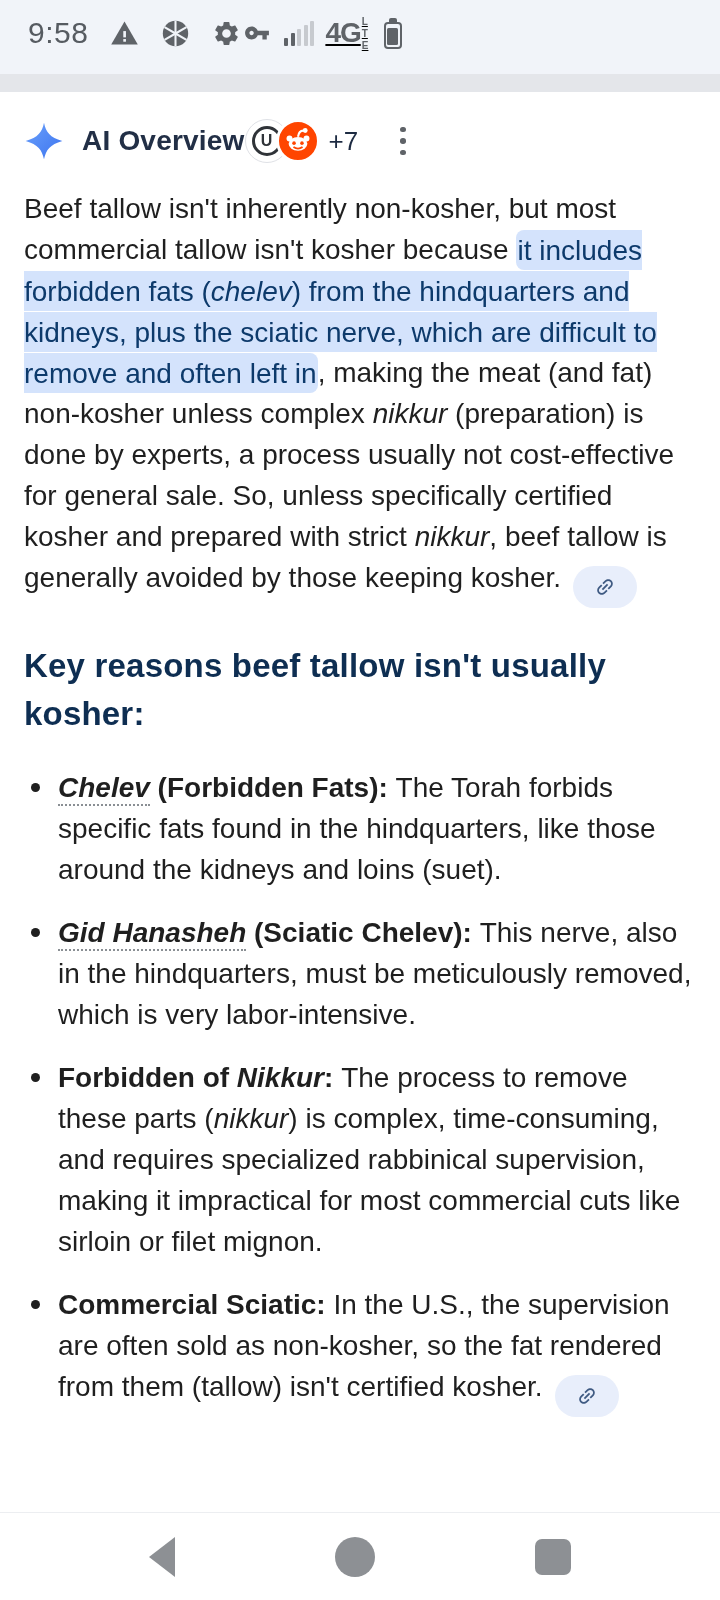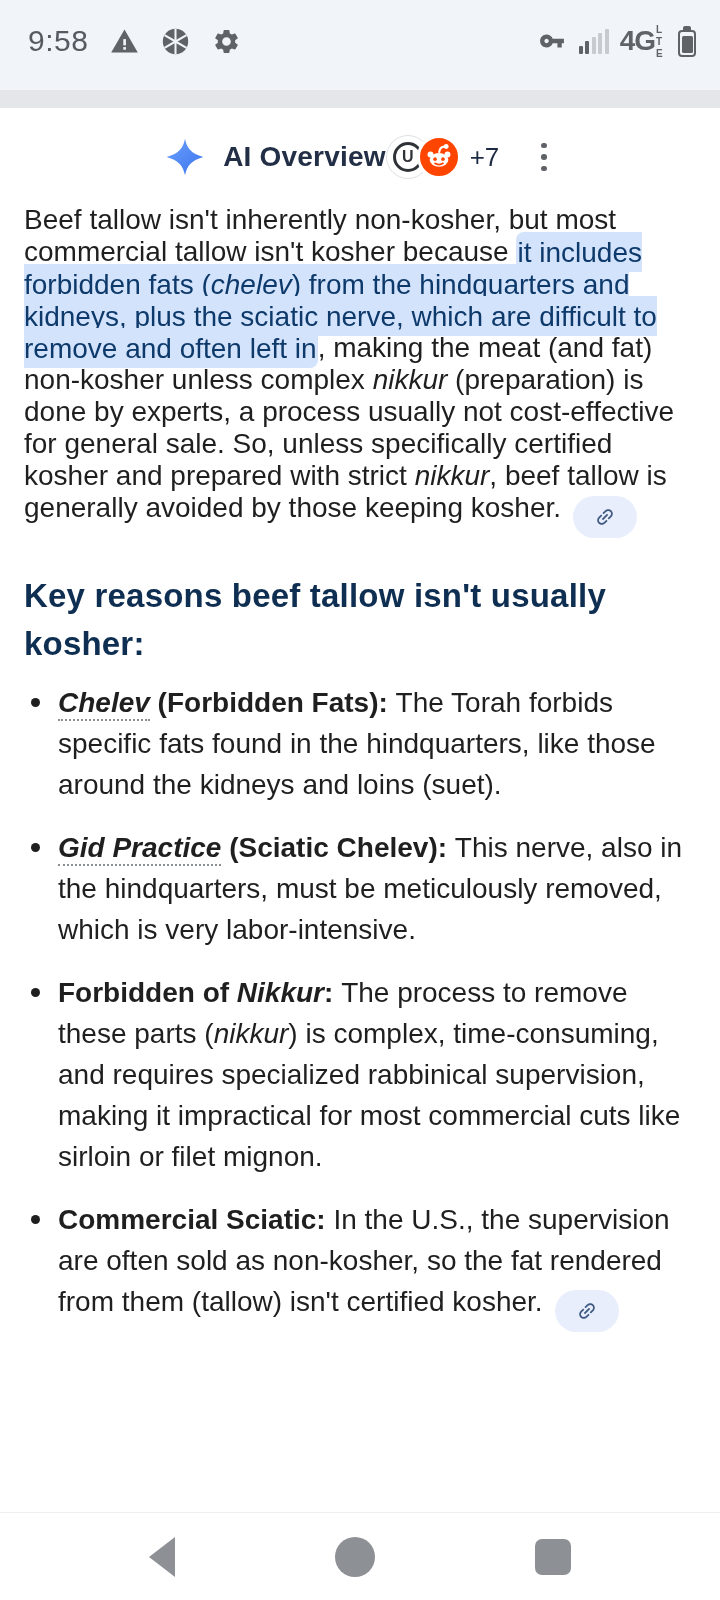--- a/index.html
+++ b/index.html
@@ -6,74 +6,74 @@
   html,body { margin:0; padding:0; }
   body {
     width:720px; height:1600px;
     font-family:"Liberation Sans", sans-serif;
     background:#fff;
   }
   .screen { position:relative; width:720px; height:1600px; overflow:hidden; background:#fff; }
 
   
   .status-bar {
-    height:90px; background:#f1f4f9;
-    display:flex; justify-content:space-between; align-items:center;
+    height:74px; background:#f1f4f9;
+    display:flex; align-items:center;
     padding:0 24px 8px 28px;
   }
   .sb-left { display:flex; align-items:center; gap:22px; }
   .sb-time { font-size:30px; color:#565b61; letter-spacing:.5px; }
   .sb-right { display:flex; align-items:center; gap:11px; }
   .signal { display:flex; align-items:flex-end; gap:2.5px; height:26px; }
   .signal i { display:block; width:4px; border-radius:1px; }
   .signal i:nth-child(1){height:8px;background:#5f6368;}
   .signal i:nth-child(2){height:13px;background:#5f6368;}
   .signal i:nth-child(3){height:17px;background:#c7cacf;}
   .signal i:nth-child(4){height:21px;background:#c7cacf;}
   .signal i:nth-child(5){height:25px;background:#c7cacf;}
-  .net { display:flex; align-items:center; gap:1px; }
+  .net { display:flex; align-items:center; gap:1px;text-decoration:underline; }
   .g4 { font-size:28px; font-weight:700; color:#5f6368; letter-spacing:-1px; }
   .lte { display:inline-block; width:11px; font-size:10px; line-height:12px; font-weight:700;
          color:#5f6368; word-break:break-all; margin-top:2px; }
   .battery { display:flex; flex-direction:column; align-items:center; }
   .battery-nub { width:8px; height:4px; background:#5f6368; border-radius:2px 2px 0 0; }
   .battery-body { width:18px; height:27px; border:2.5px solid #5f6368; border-radius:4px; position:relative; }
   .battery-fill { position:absolute; left:1.5px; right:1.5px; bottom:1.5px; height:72%;
                   background:#5f6368; border-radius:1.5px; }
 
   .strip { height:18px; background:#e4e6ea; }
 
   
   .content { padding:22px 24px 0; }
-  .ai-header { display:flex; justify-content:center; align-items:center; height:54px; }
+  .ai-header { display:flex; justify-content:flex-start; align-items:center; height:54px; }
   .ai-left { display:flex; align-items:center; gap:18px; }
   .ai-title { font-size:28px; font-weight:700; color:#222f46; letter-spacing:.2px; }
   .ai-right { display:flex; align-items:center; }
   .src-stack { display:flex; align-items:center; }
   .src { width:44px; height:44px; border-radius:50%; position:relative; }
   .src-ou { background:#fff; border:1.5px solid #dfe1e6; display:flex; align-items:center; justify-content:center; z-index:1; }
   .ou-ring { width:30px; height:30px; border:3px solid #2f3338; border-radius:50%;
              display:flex; align-items:center; justify-content:center;
              font-size:16px; font-weight:700; color:#2f3338; }
   .src-reddit { margin-left:-13px; background:#ff4500; border:3px solid #fff; z-index:2;
                 display:flex; align-items:center; justify-content:center; }
   .more-count { font-size:26px; color:#1d2b42; margin-left:9px; }
   .kebab { margin-left:34px; display:flex; flex-direction:column; gap:6px; padding:6px 8px; cursor:pointer;
            background:none; border:none; }
   .kebab i { width:5.5px; height:5.5px; border-radius:50%; background:#5f6368; display:block; }
 
-  .body-text { font-size:28px; line-height:32px; color:#1f1f1f; margin:20px 0 0; }
+  .body-text { font-size:28px; line-height:41px; color:#1f1f1f; margin:20px 0 0; }
   .body-text i, .list i { font-style:italic; }
   .hl { background:#d4e3fc; color:#0d3a6b; border-radius:8px; padding:4.5px 1px; }
   .chip { display:inline-flex; align-items:center; justify-content:center;
           width:64px; height:42px; border-radius:22px; background:#e8eefb;
           border:none; margin-left:12px; vertical-align:-11px; cursor:pointer; }
 
   .heading { font-size:33px; line-height:48px; font-weight:700; color:#0e2e52;
-             margin:34px 0 14px; letter-spacing:.2px; }
+             margin:34px 0 29px; letter-spacing:.2px; }
 
   .list { list-style:none; margin:0; padding:0; }
   .list li { position:relative; padding-left:34px; font-size:28px; line-height:41px;
              color:#1f1f1f; margin-bottom:22px; }
   .list li::before { content:""; position:absolute; left:7px; top:16px;
                      width:9px; height:9px; border-radius:50%; background:#1f1f1f; }
   .term { font-weight:700; font-style:italic; border-bottom:2.5px dotted #8a8f94;
           padding-bottom:1px; cursor:pointer; }
   .bi { font-weight:700; font-style:italic; }
   .list b, .body-text b { font-weight:700;margin-top:48px; }
@@ -186,21 +186,21 @@
     <p class="body-text"><span>Beef tallow isn't inherently non-kosher, but most commercial tallow isn't kosher because </span><span class="hl"><span>it includes forbidden fats (</span><i>chelev</i><span>) from the hindquarters and kidneys, plus the sciatic nerve, which are difficult to remove and often left in</span></span><span>, making the meat (and fat) non-kosher unless complex </span><i>nikkur</i><span> (preparation) is done by experts, a process usually not cost-effective for general sale. So, unless specifically certified kosher and prepared with strict </span><i>nikkur</i><span>, beef tallow is generally avoided by those keeping kosher.</span><button class="chip">
           <svg width="22" height="22" viewBox="0 0 24 24">
             <path fill="#3f5a82" transform="rotate(-45 12 12)" d="M3.9 12c0-1.71 1.39-3.1 3.1-3.1h4V7H7c-2.76 0-5 2.24-5 5s2.24 5 5 5h4v-1.9H7c-1.71 0-3.1-1.39-3.1-3.1zM8 13h8v-2H8v2zm9-6h-4v1.9h4c1.71 0 3.1 1.39 3.1 3.1s-1.39 3.1-3.1 3.1h-4V17h4c2.76 0 5-2.24 5-5s-2.24-5-5-5z"></path>
           </svg>
         </button></p>
 
     <h2 class="heading">Key reasons beef tallow isn't usually kosher:</h2>
 
     <ul class="list">
       <li><span class="term">Chelev</span><b> (Forbidden Fats): </b><span>The Torah forbids specific fats found in the hindquarters, like those around the kidneys and loins (suet).</span></li>
-      <li><span class="term">Gid Practice</span><b> (Sciatic Chelev): </b><span>This nerve, also in the hindquarters, must be meticulously removed, which is very labor-intensive.</span></li>
+      <li><span class="term">Gid Hanasheh</span><b> (Sciatic Chelev): </b><span>This nerve, also in the hindquarters, must be meticulously removed, which is very labor-intensive.</span></li>
       <li><b>Forbidden of </b><span class="bi">Nikkur</span><b>: </b><span>The process to remove these parts (</span><i>nikkur</i><span>) is complex, time-consuming, and requires specialized rabbinical supervision, making it impractical for most commercial cuts like sirloin or filet mignon.</span></li>
       <li><b>Commercial Sciatic: </b><span>In the U.S., the supervision are often sold as non-kosher, so the fat rendered from them (tallow) isn't certified kosher.</span><button class="chip">
             <svg width="22" height="22" viewBox="0 0 24 24">
               <path fill="#3f5a82" transform="rotate(-45 12 12)" d="M3.9 12c0-1.71 1.39-3.1 3.1-3.1h4V7H7c-2.76 0-5 2.24-5 5s2.24 5 5 5h4v-1.9H7c-1.71 0-3.1-1.39-3.1-3.1zM8 13h8v-2H8v2zm9-6h-4v1.9h4c1.71 0 3.1 1.39 3.1 3.1s-1.39 3.1-3.1 3.1h-4V17h4c2.76 0 5-2.24 5-5s-2.24-5-5-5z"></path>
             </svg>
           </button></li>
     </ul>
 
   </main>
 

